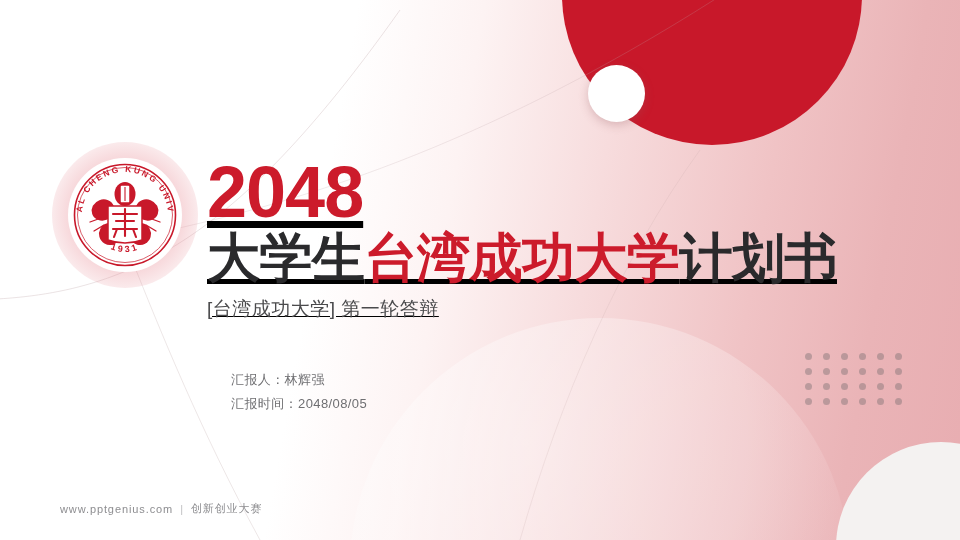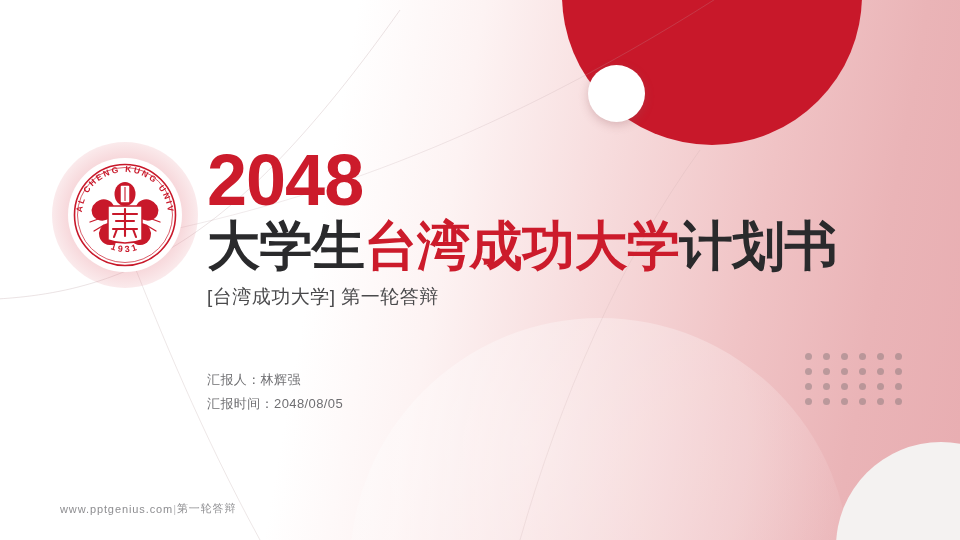--- a/index.html
+++ b/index.html
@@ -110,22 +110,23 @@
     width: 114px;
     height: 114px;
     border-radius: 50%;
     background: #ffffff;
   }
 
   
   .text-block {
     position: absolute;
     left: 207px;
-    top: 146px;
+    top: 158px;
     width: 640px;
+    text-decoration: underline;
   }
   .year {
     font-size: 72px;
     font-weight: 700;
     line-height: 0.95;
     color: #cc1b2b;
     letter-spacing: -1px;
     margin: 0;
   }
   .headline {
@@ -148,32 +149,33 @@
 
   .meta {
     position: absolute;
     left: 207px;
     top: 368px;
     font-size: 13px;
     line-height: 1.85;
     color: #6f6f72;
     letter-spacing: 0.4px;
   }
-  .meta div { white-space: nowrap; }
+  .meta div { white-space: nowrap; margin-left: 24px; }
 
   
   .footer {
     position: absolute;
     left: 60px;
     bottom: 24px;
     font-size: 11px;
     color: #8d8d90;
     letter-spacing: 0.9px;
     display: flex;
     align-items: center;
+    gap: 7px;
     white-space: nowrap;
   }
   .footer .sep { color: #c0c0c3; }
 </style>
 </head>
 <body>
 
 <div id="slide">
 
   <div class="deco soft-pink-circle"></div>
@@ -272,16 +274,16 @@
   </div>
 
   <div class="meta">
     <div>汇报人：林辉强</div>
     <div>汇报时间：2048/08/05</div>
   </div>
 
   <div class="footer">
     <span>www.pptgenius.com</span>
     <span class="sep">|</span>
-    <span>第一轮答辩</span>
+    <span>创新创业大赛</span>
   </div>
 
 </div>
 
 </body></html>

